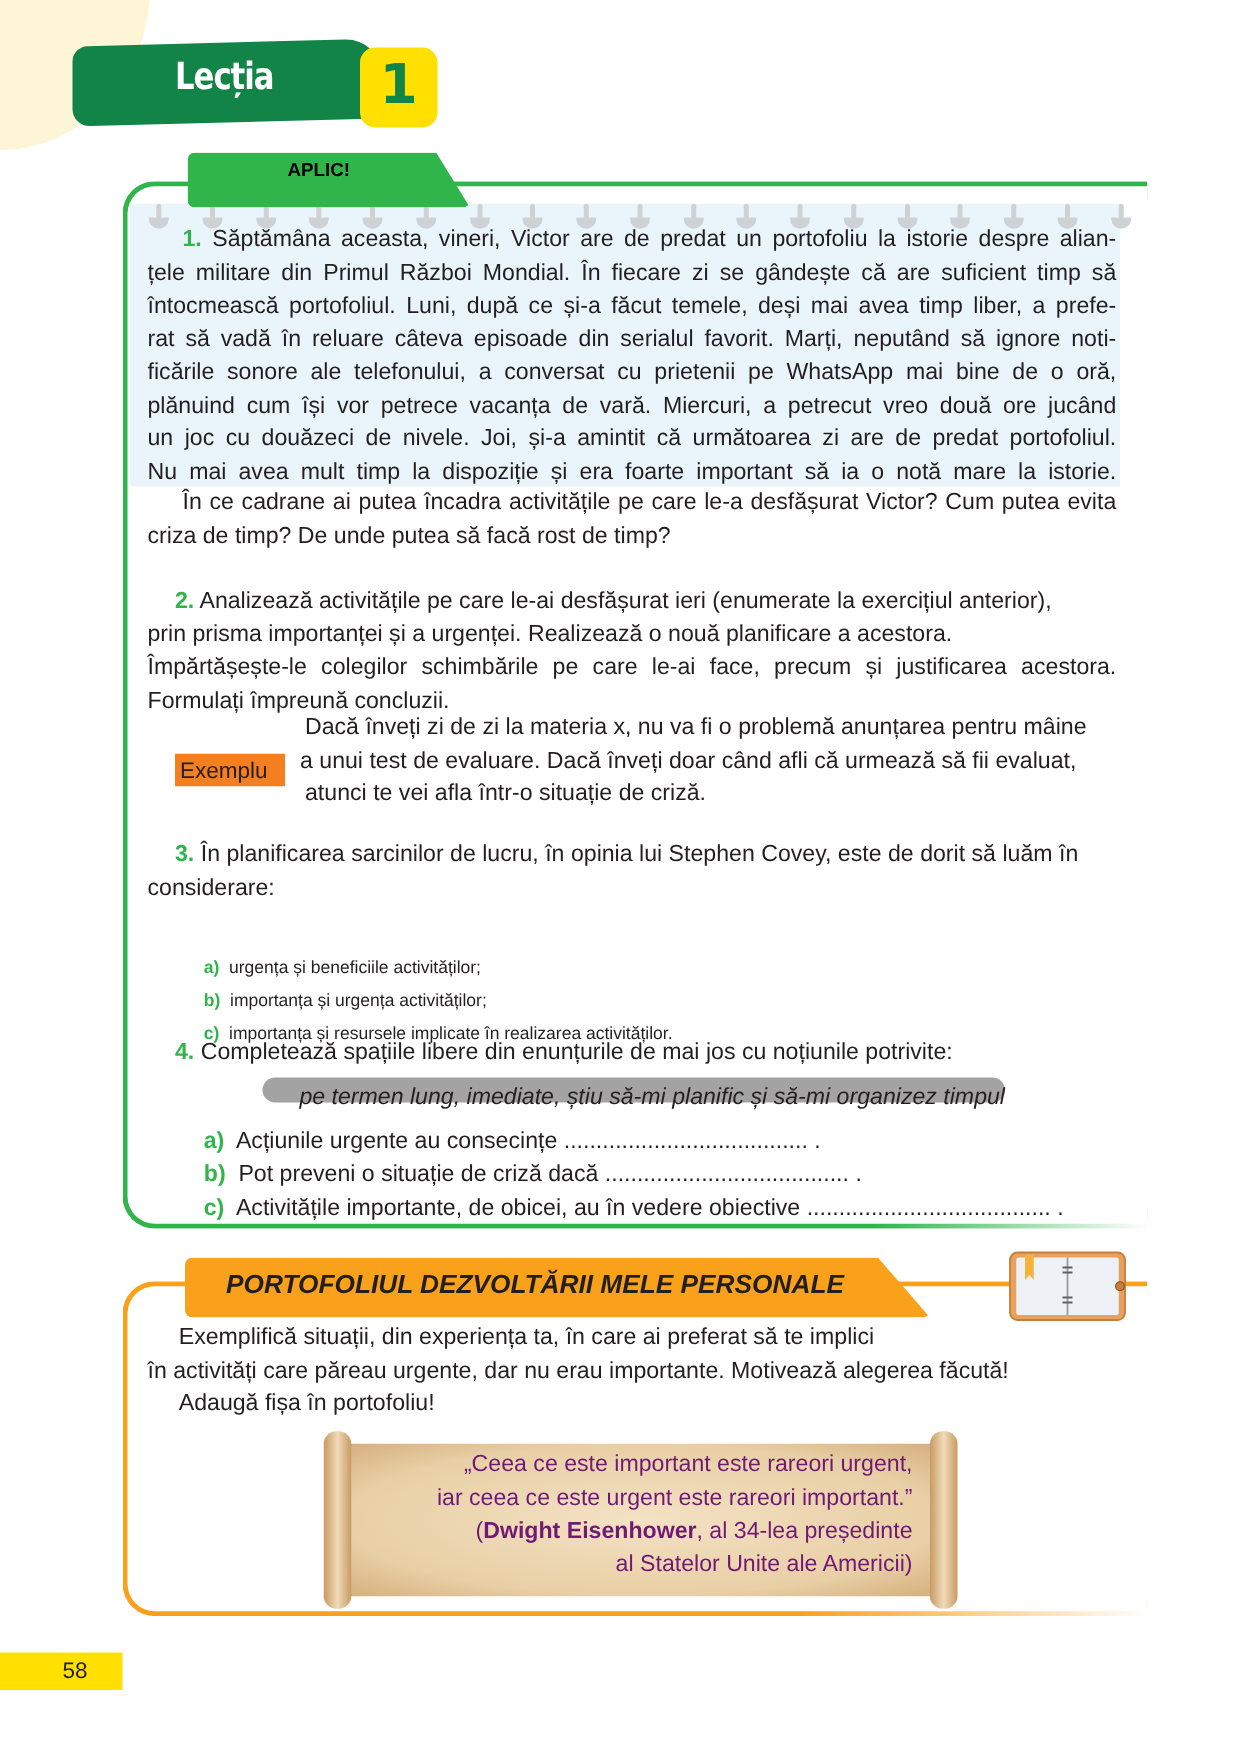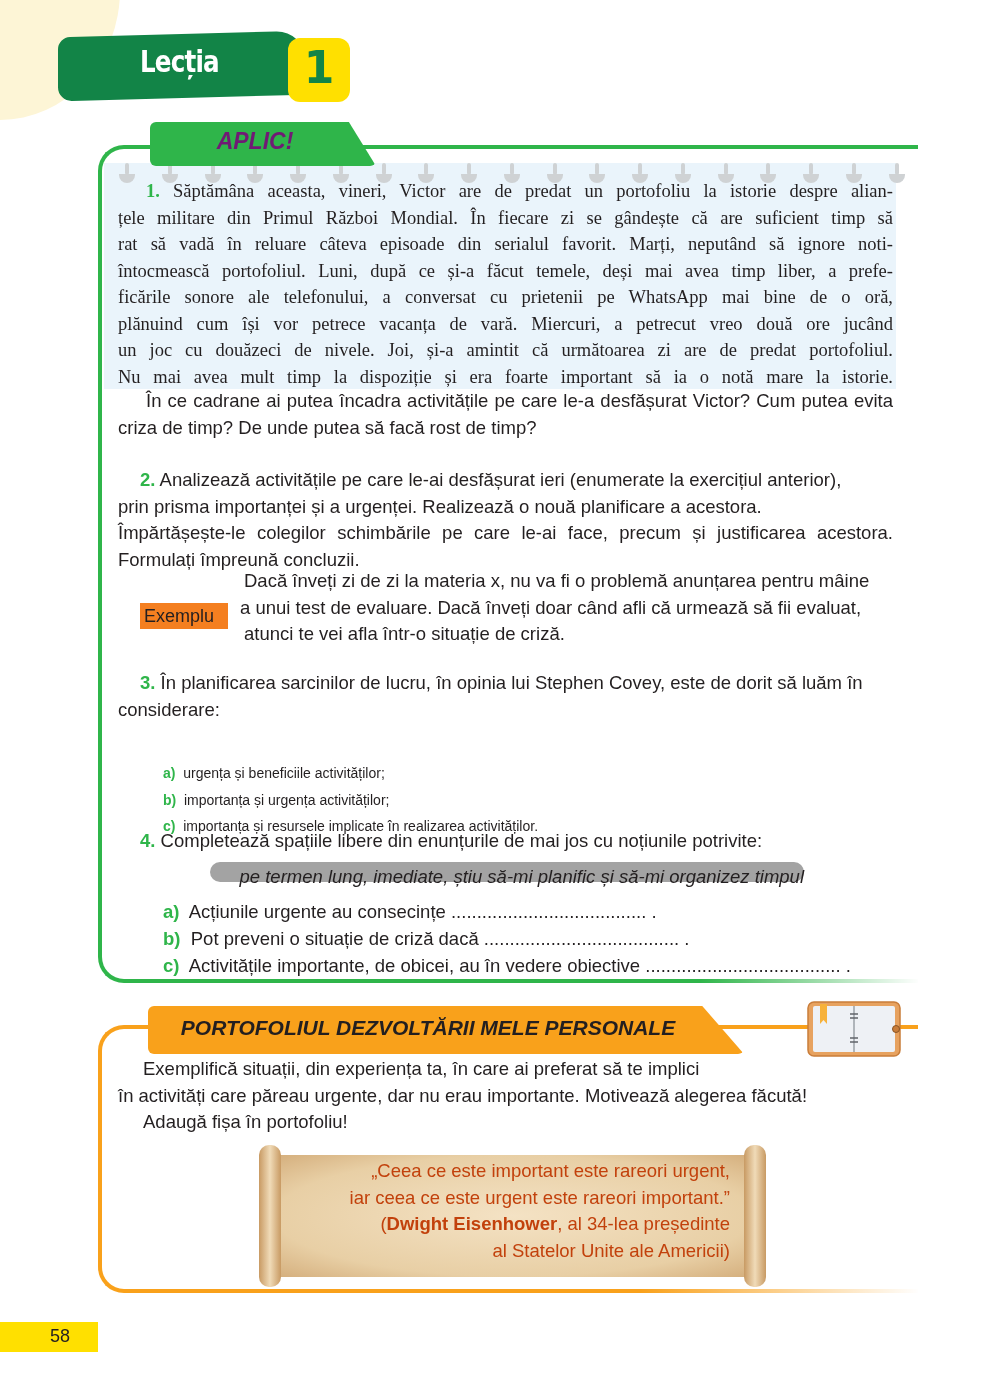--- a/index.html
+++ b/index.html
@@ -21,39 +21,39 @@
 
   
   .aplic-bracket { position: absolute; left: 98px; top: 145px; width: 820px; height: 838px;
     border-left: 4px solid #2fb54a; border-top: 4px solid #2fb54a; border-bottom: 4px solid #2fb54a;
     border-radius: 26px 0 0 26px; border-right: none; }
   .aplic-bracket-fade { position: absolute; left: 700px; top: 976px; width: 220px; height: 10px;
     background: linear-gradient(to right, rgba(255,255,255,0), #fff); }
   .aplic-tab { position: absolute; left: 150px; top: 122px; width: 226px; height: 44px;
     background: #2fb54a; clip-path: polygon(0 0, 88% 0, 100% 100%, 0 100%); border-radius: 6px; }
   .aplic-label { position: absolute; left: 150px; top: 128px; width: 210px; text-align: center;
-    font-weight: bold; font-size: 23px; color: #701a75; font-style: italic; }
+    font-weight: bold; font-size: 15px; color: #000000; }
 
   .note-box { position: absolute; left: 104px; top: 163px; width: 792px; height: 226px;
     background: #eaf4fb; }
   .rings { position: absolute; left: 115px; top: 163px; width: 790px; height: 22px; display: flex;
     justify-content: space-between; padding-right: 0; }
   .ring { width: 20px; height: 20px; position: relative; }
   .ring::before { content: ""; position: absolute; left: 4px; bottom: 0; width: 16px; height: 9px;
     background: #cfd2d4; border-radius: 0 0 9px 9px; }
   .ring::after { content: ""; position: absolute; left: 10px; top: 0; width: 4px; height: 12px;
     background: #cfd2d4; border-radius: 2px; }
 
   .text { position: absolute; font-size: 18.5px; line-height: 26.5px; color: #231f20; }
   .justify { text-align: justify; text-align-last: justify; }
   .num-green { color: #2fb54a; font-weight: bold; }
   .label-green { color: #2fb54a; font-weight: bold; }
 
   .ex1 { left: 118px; top: 178px; width: 775px; }
-  .ex1 .line { display: block; font-family: Liberation Serif, serif; }
+  .ex1 .line { display: block; }
   .ex1-q { left: 118px; top: 388px; width: 775px; }
 
   .ex2 { left: 118px; top: 467px; width: 775px; }
   .exemplu-badge { position: absolute; left: 140px; top: 603px; width: 88px; height: 26px;
     background: #f47f20; color: #231f20; font-size: 18px; line-height: 26px; padding-left: 4px; }
   .exemplu-text { left: 244px; top: 568px; width: 680px; }
 
   .ex3 { left: 118px; top: 670px; width: 780px; }
   .opt-list { position: absolute; left: 163px; top: 760px; font-size: 14px; line-height: 26.5px; }
   .ex4 { left: 140px; top: 828px; width: 760px; }
@@ -79,21 +79,21 @@
   
   .scroll { position: absolute; left: 255px; top: 1145px; width: 515px; height: 142px; }
   .scroll-body { position: absolute; left: 18px; top: 10px; width: 480px; height: 122px;
     background: radial-gradient(ellipse at center, #f4e2c4 0%, #e8cfa5 70%, #d4ae7c 100%);
     border-radius: 4px; }
   .scroll-roll { position: absolute; top: 0; width: 22px; height: 142px;
     background: linear-gradient(to right, #c89a63, #f0dbb8, #c89a63); border-radius: 10px; }
   .scroll-roll.l { left: 4px; }
   .scroll-roll.r { right: 4px; }
   .quote { position: absolute; left: 285px; top: 1158px; width: 445px; text-align: right;
-    font-size: 18.5px; line-height: 26.5px; color: #c2410c; }
+    font-size: 18.5px; line-height: 26.5px; color: #701a75; }
 
   
   .page-num-box { position: absolute; left: 0; top: 1322px; width: 98px; height: 30px; background: #ffe000; }
   .page-num { position: absolute; left: 50px; top: 1326px; font-size: 18px; color: #231f20; }
 </style>
 </head>
 <body>
 
 <div class="corner-blob"></div>
 
@@ -125,22 +125,22 @@
   <span class="ring"></span>
   <span class="ring"></span>
   <span class="ring"></span>
 </div>
 <div class="aplic-tab"></div>
 <div class="aplic-label">APLIC!</div>
 
 <div class="text ex1">
   <span class="line justify" style="padding-left:28px;"><span class="num-green">1.</span> <span>Săptămâna aceasta, vineri, Victor are de predat un portofoliu la istorie despre alian-</span></span>
   <span class="line justify">țele militare din Primul Război Mondial. În fiecare zi se gândește că are suficient timp să</span>
+  <span class="line justify">întocmească portofoliul. Luni, după ce și-a făcut temele, deși mai avea timp liber, a prefe-</span>
   <span class="line justify">rat să vadă în reluare câteva episoade din serialul favorit. Marți, neputând să ignore noti-</span>
-  <span class="line justify">întocmească portofoliul. Luni, după ce și-a făcut temele, deși mai avea timp liber, a prefe-</span>
   <span class="line justify">ficările sonore ale telefonului, a conversat cu prietenii pe WhatsApp mai bine de o oră,</span>
   <span class="line justify">plănuind cum își vor petrece vacanța de vară. Miercuri, a petrecut vreo două ore jucând</span>
   <span class="line justify">un joc cu douăzeci de nivele. Joi, și-a amintit că următoarea zi are de predat portofoliul.</span>
   <span class="line justify">Nu mai avea mult timp la dispoziție și era foarte important să ia o notă mare la istorie.</span>
 </div>
 <div class="text ex1-q">
   <span class="line justify" style="display:block;padding-left:28px;">În ce cadrane ai putea încadra activitățile pe care le-a desfășurat Victor? Cum putea evita</span>
   <span style="display:block;">criza de timp? De unde putea să facă rost de timp?</span>
 </div>
 

